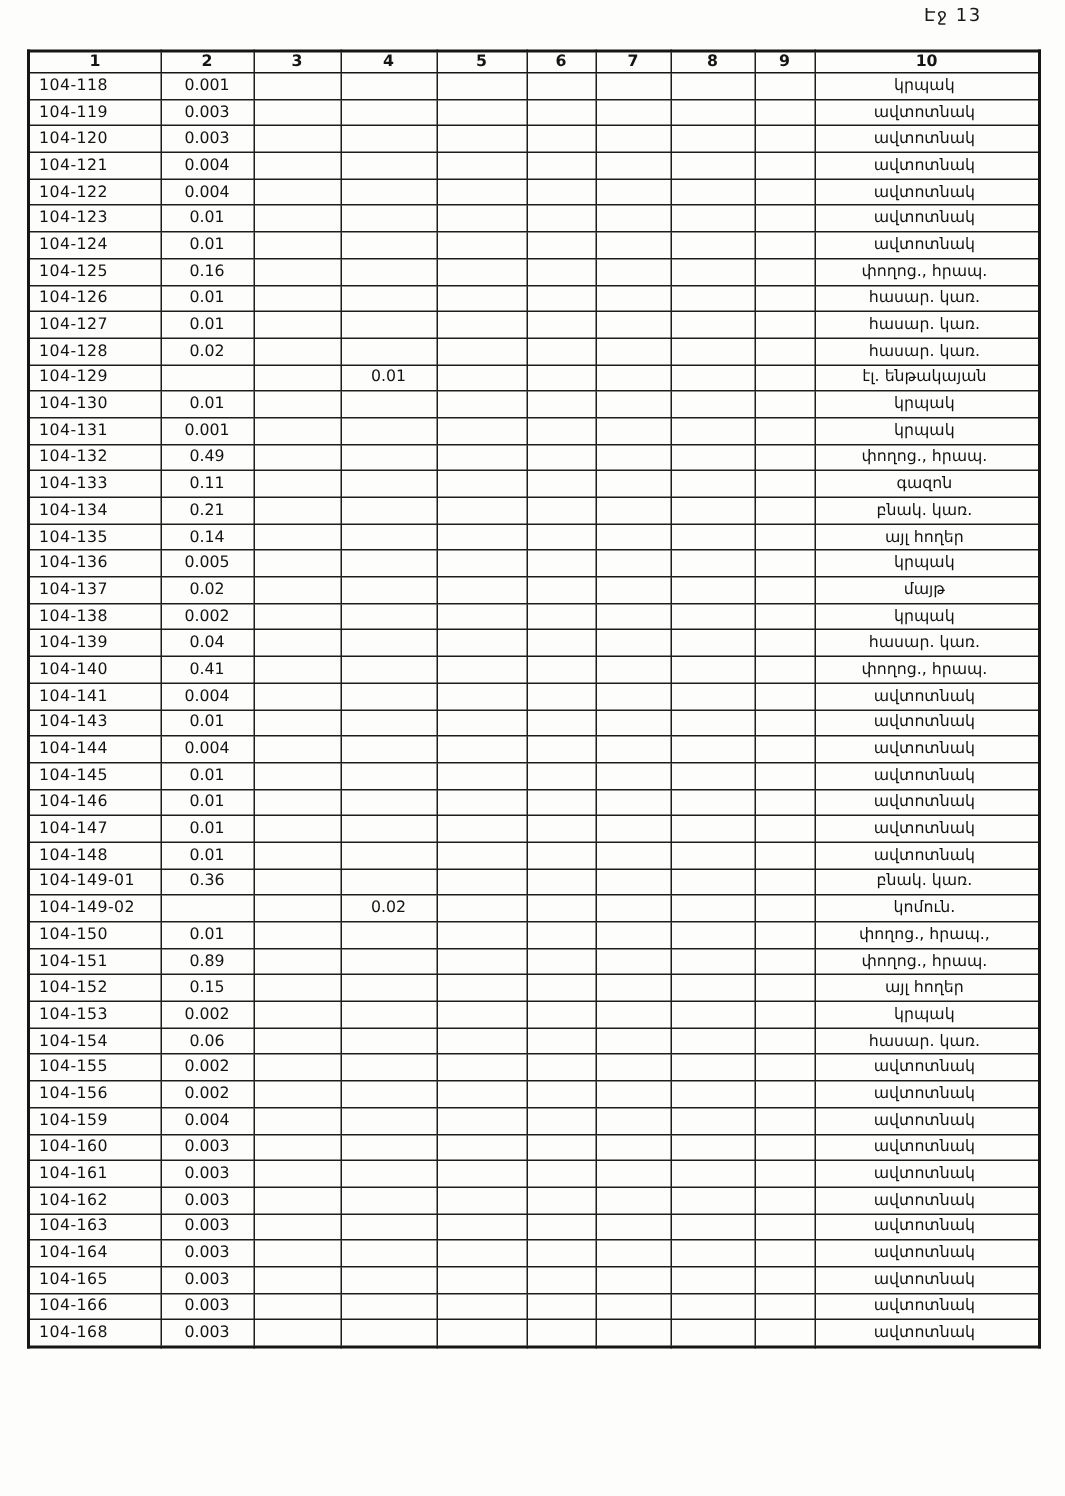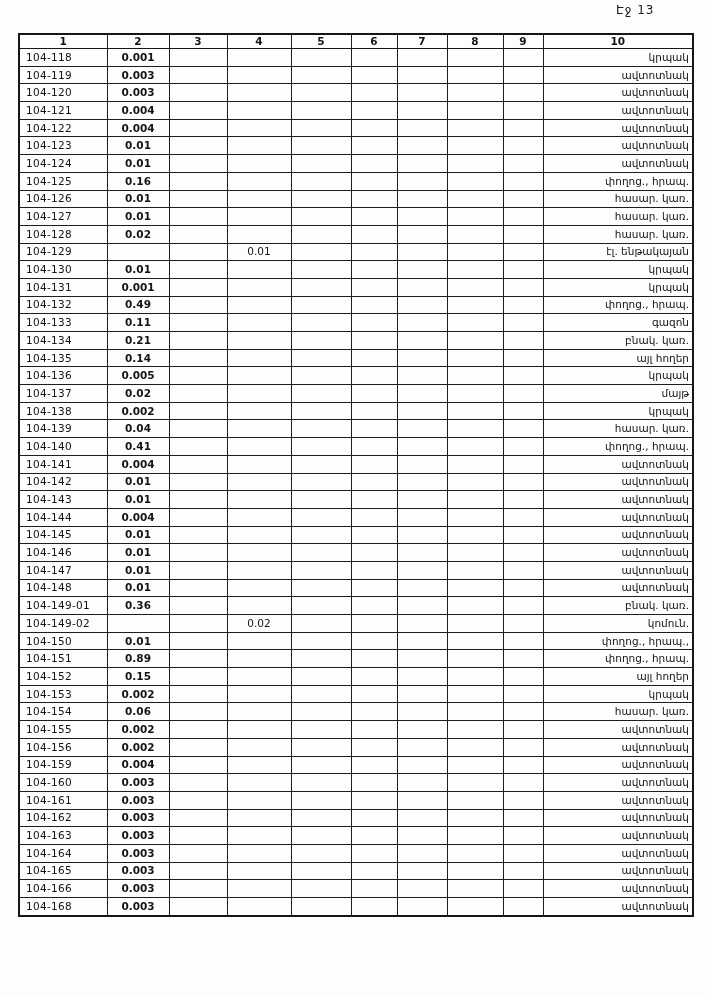--- a/index.html
+++ b/index.html
@@ -54,24 +54,24 @@
     vertical-align: middle;
   }
   thead th {
     height: 13px;
     text-align: center;
     font-weight: bold;
     font-size: 10.5px;
     border-bottom: 1px solid #161616;
   }
   td.col1 { text-align: left; padding-left: 6px; letter-spacing: 0.3px; }
-  td.col2 { text-align: center; font-weight: bold; }
+  td.col2 { text-align: center; }
   td.col3, td.col5, td.col6, td.col7, td.col8, td.col9 { text-align: center; }
   td.col4 { text-align: center; }
-  td.col10 { text-align: right; position: relative; padding-left: 0; }
+  td.col10 { text-align: center; position: relative; padding-left: 0; }
 </style>
 </head>
 <body>
 
 <div class="page-label">Էջ 13</div>
 
 <table class="doc-table">
   <colgroup>
     <col class="c1">
       <col class="c2">
@@ -381,32 +381,20 @@
         <td class="col3"></td>
         <td class="col4"></td>
         <td class="col5"></td>
         <td class="col6"></td>
         <td class="col7"></td>
         <td class="col8"></td>
         <td class="col9"></td>
         <td class="col10">ավտոտնակ</td>
       </tr>
       <tr>
-        <td class="col1">104-142</td>
-        <td class="col2">0.01</td>
-        <td class="col3"></td>
-        <td class="col4"></td>
-        <td class="col5"></td>
-        <td class="col6"></td>
-        <td class="col7"></td>
-        <td class="col8"></td>
-        <td class="col9"></td>
-        <td class="col10">ավտոտնակ</td>
-      </tr>
-      <tr>
         <td class="col1">104-143</td>
         <td class="col2">0.01</td>
         <td class="col3"></td>
         <td class="col4"></td>
         <td class="col5"></td>
         <td class="col6"></td>
         <td class="col7"></td>
         <td class="col8"></td>
         <td class="col9"></td>
         <td class="col10">ավտոտնակ</td>

